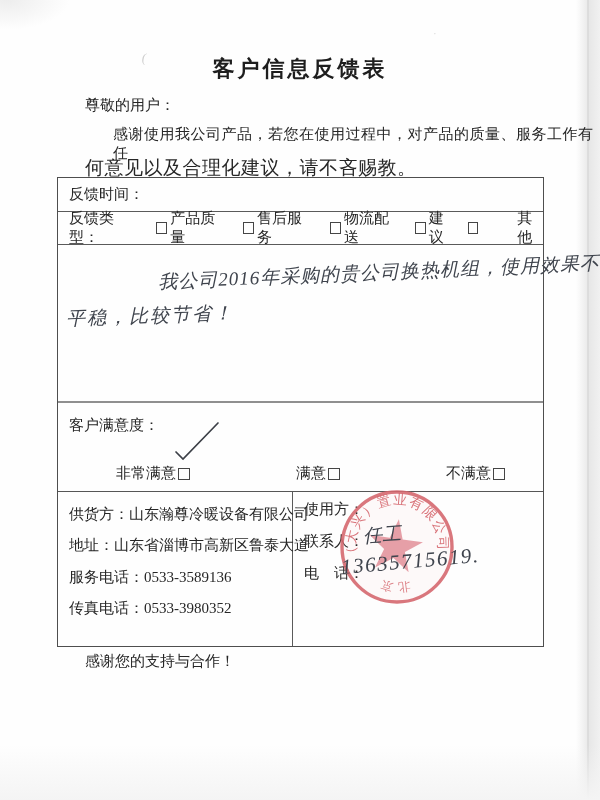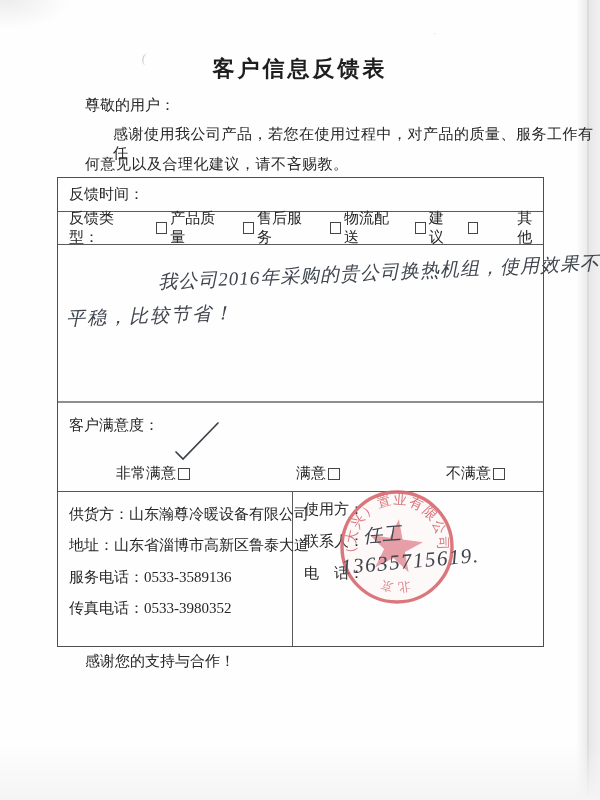--- a/index.html
+++ b/index.html
@@ -17,21 +17,21 @@
     background:radial-gradient(ellipse at 10% 0%, #ededed, rgba(255,255,255,0) 70%);}
   .speck1{position:absolute;left:142px;top:50px;color:#cfcfcf;font-size:13px;transform:rotate(12deg);}
   .speck2{position:absolute;left:433px;top:27px;color:#d9d9d9;font-size:11px;}
 
   .doc-title{position:absolute;left:0;top:54px;width:100%;text-align:center;
     font-family:"Liberation Sans",sans-serif;font-weight:bold;font-size:22px;
     letter-spacing:3px;color:#1e1e1e;}
 
   .greeting{position:absolute;left:85px;top:96px;font-size:15px;}
   .para1{position:absolute;left:113px;top:125px;font-size:15px;letter-spacing:.5px;}
-  .para2{position:absolute;left:85px;top:155px;font-size:15px;letter-spacing:.5px;}
+  .para2{position:absolute;left:85px;top:155px;font-size:19px;letter-spacing:.5px;}
   .closing{position:absolute;left:85px;top:652px;font-size:15px;}
 
   
   .doc-table{position:absolute;left:57px;top:177px;width:487px;height:470px;
     border:1.5px solid #4e4e4e;box-sizing:border-box;display:flex;flex-direction:column;
     background:transparent;font-size:15px;}
   .row{position:relative;box-sizing:border-box;}
   .r1{height:33px;display:flex;}
   .r2{height:33px;border-top:1px solid #5a5a5a;display:flex;align-items:center;padding-left:11px;}
   .r3{height:157px;border-top:1px solid #5a5a5a;}

